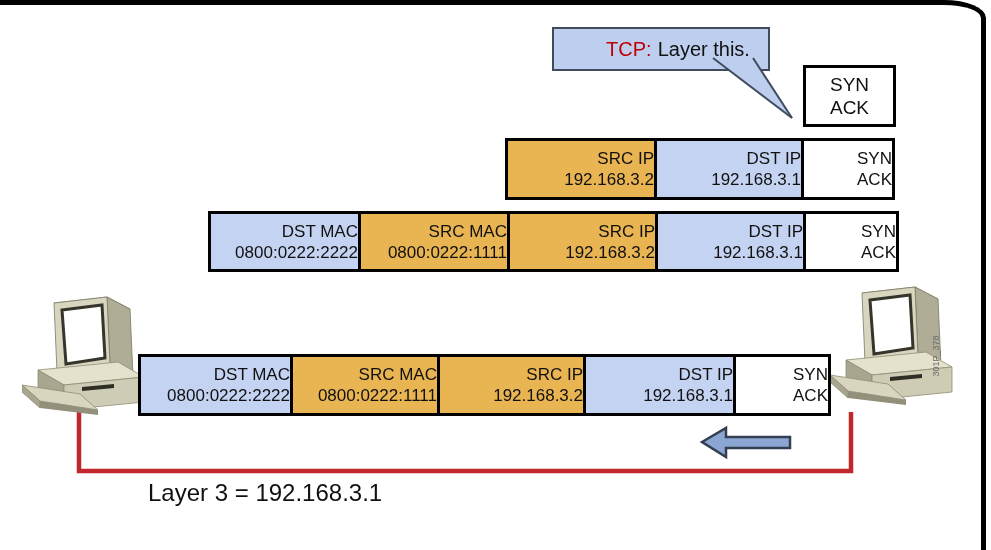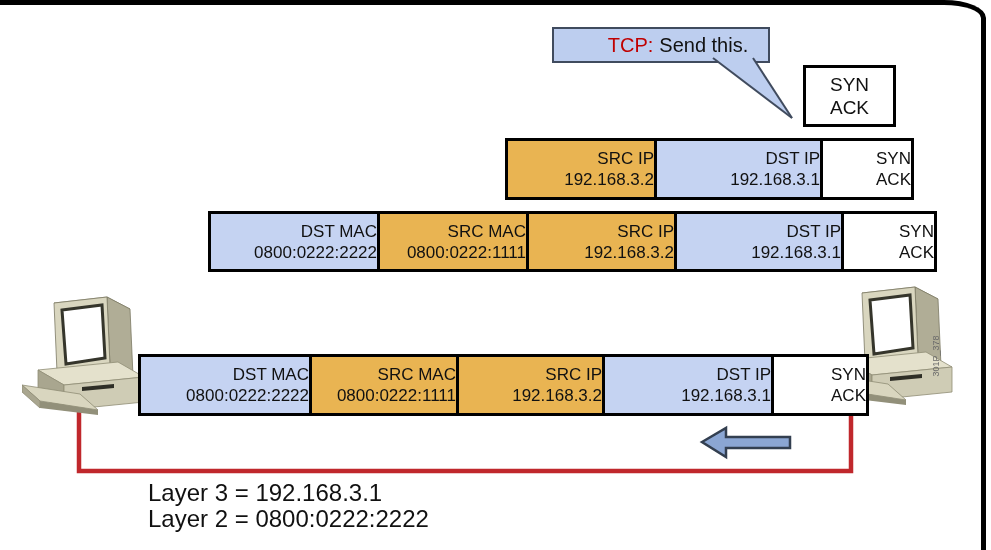--- a/index.html
+++ b/index.html
@@ -4,36 +4,36 @@
 <style>
   html,body{margin:0;padding:0;background:#fff;}
   body{position:relative;width:991px;height:550px;overflow:hidden;
        font-family:"Liberation Sans","DejaVu Sans",sans-serif;color:#111;}
   .abs{position:absolute;}
   
   .frame{top:0;left:0;width:986px;height:560px;box-sizing:border-box;
          border-top:5px solid #000;border-right:5px solid #000;
          border-top-right-radius:42px 18px;}
   
-  .bubble{left:552px;top:27px;width:218px;height:36px;box-sizing:border-box;
+  .bubble{left:552px;top:27px;width:218px;height:44px;box-sizing:border-box;
           background:var(--callout-fill,#bdceef);border:2px solid #404b5e;
           display:flex;align-items:center;justify-content:center;
           font-size:20px;white-space:nowrap;padding-left:34px;}
   .bubble .speaker{color:var(--tcp-red,#c00000);margin-right:6px;}
   svg{display:block;}
   .tail-fill{fill:var(--callout-fill,#bdceef);}
   .tail-edge{stroke:#404b5e;stroke-width:2;}
   
   .pkt-row{display:flex;box-sizing:content-box;border:3px solid #000;background:#000;}
   .cell{border-left:3px solid #000;display:flex;flex-direction:column;
         align-items:flex-end;justify-content:center;text-align:center;
         font-size:17px;line-height:21px;}
   .cell:first-child{border-left:none;}
   .src{background:var(--src-fill,#e9b452);}
-  .dst{background:var(--dst-fill,#c5d3f2);padding-left:19px;}
+  .dst{background:var(--dst-fill,#c5d3f2);}
   .payload{background:var(--payload-fill,#ffffff);}
   .row-segment{left:505px;top:138px;}
   .row-frame{left:208px;top:211px;}
   .row-wire{left:138px;top:354px;}
   .row-segment .cell{height:56px;}
   .row-frame .cell{height:55px;}
   .row-wire .cell{height:56px;}
   
   .payload-box{left:803px;top:65px;width:93px;height:62px;box-sizing:border-box;
                background:#fff;border:3px solid #000;display:flex;flex-direction:column;
@@ -93,21 +93,21 @@
   <polygon class="c-dark" points="16,88 42,103 42,128 16,113"></polygon>
   <polygon class="c-base-front" points="42,103 122,95 122,120 42,128"></polygon>
   <polygon class="c-slot" points="60,105 92,102 92,106 60,109"></polygon>
   <polygon class="c-kbd" points="0,103 58,112 76,128 18,119"></polygon>
   <polygon class="c-dark" points="0,103 18,119 18,126 0,110"></polygon>
   <polygon class="c-kbd-edge" points="18,119 76,128 76,133 18,126"></polygon>
 </svg>
 
 <div class="abs bubble">
   <span class="speaker">TCP:</span>
-  <span>Send this.</span>
+  <span>Layer this.</span>
 </div>
 <svg class="abs" style="left:700px;top:55px;" width="100" height="70" viewBox="0 0 100 70">
   <polygon class="tail-fill" points="13,3 53,3 92,63"></polygon>
   <line class="tail-edge" x1="13" y1="3" x2="92" y2="63"></line>
   <line class="tail-edge" x1="53" y1="3" x2="92" y2="63"></line>
 </svg>
 
 <div class="abs payload-box">
   <span>SYN</span>
   <span>ACK</span>
@@ -173,18 +173,17 @@
     <span>ACK</span>
   </div>
 </div>
 
 <svg class="abs" style="left:698px;top:425px;" width="96" height="38" viewBox="0 0 96 38">
   <polygon class="arrow-fill" points="4,17 28,3 28,12 92,12 92,23 28,23 28,32"></polygon>
 </svg>
 
 <div class="abs host-label host-left">
   <div>Layer 3 = 192.168.3.1</div>
-  <div>Layer 2 = 0800:0222:2222</div>
 </div>
 <div class="abs host-label host-right">
 </div>
 
 <div class="abs watermark">301P_378</div>
 
 </body></html>

